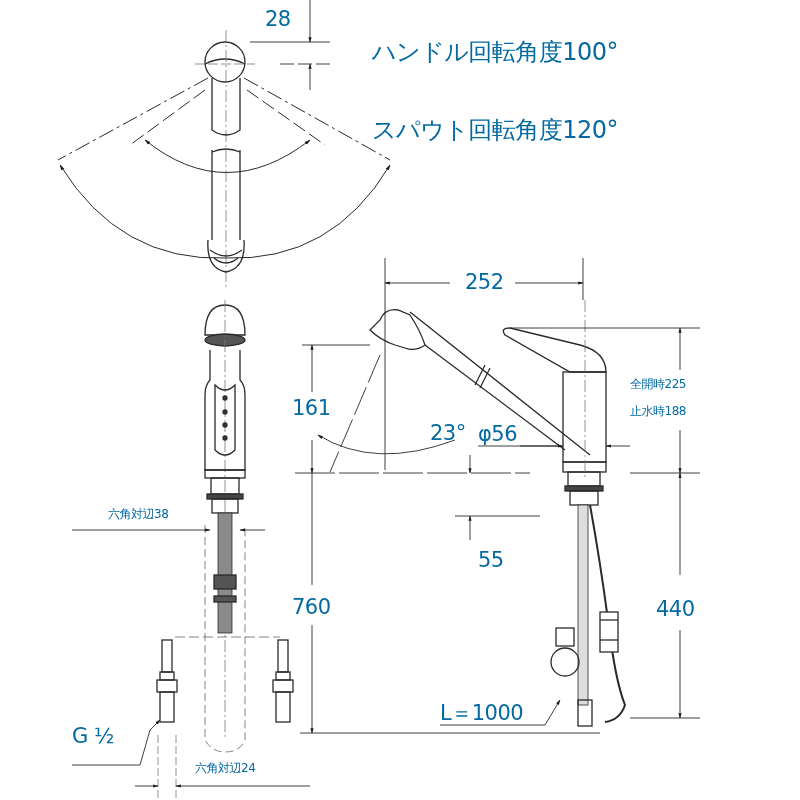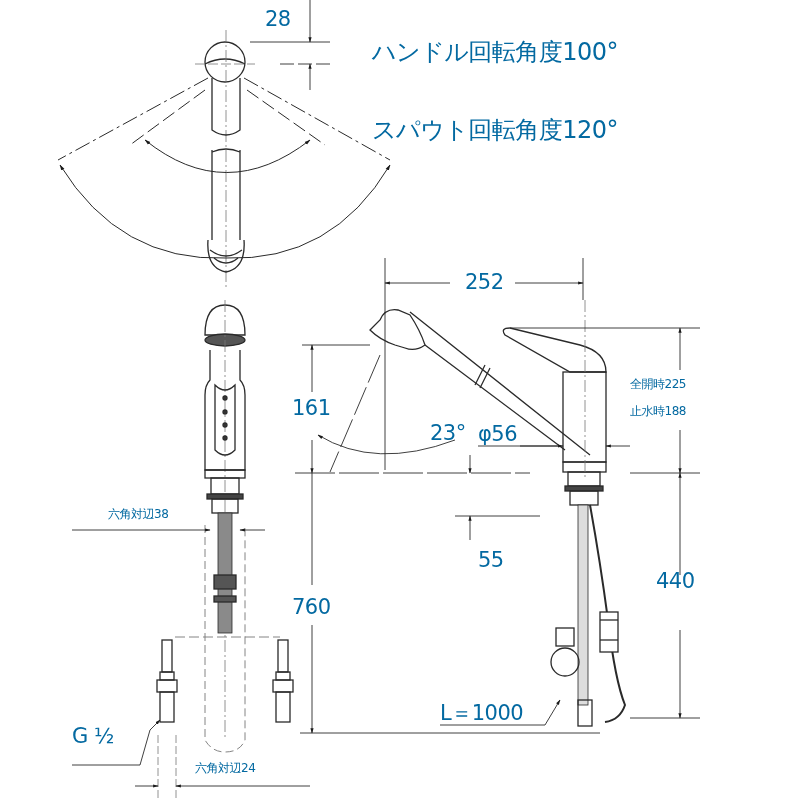--- a/index.html
+++ b/index.html
@@ -168,19 +168,19 @@
 <div class="lbl note" style="left:372px;top:40px;">ハンドル回転角度100°</div>
 <div class="lbl note" style="left:372px;top:70px;margin-top:48px;">スパウト回転角度120°</div>
 
 <div class="lbl dim" style="left:436px;top:272px;margin-left:29px;">252</div>
 <div class="lbl dim" style="left:292px;top:398px;">161</div>
 <div class="lbl dim" style="left:386px;top:423px;margin-left:44px;">23°</div>
 <div class="lbl dim" style="left:478px;top:424px;">φ56</div>
 <div class="lbl jp" style="left:630px;top:378px;">全開時225</div>
 <div class="lbl jp" style="left:630px;top:405px;">止水時188</div>
 <div class="lbl dim" style="left:478px;top:550px;">55</div>
-<div class="lbl dim" style="left:656px;top:571px;text-align:center;">440</div>
+<div class="lbl dim" style="left:656px;top:599px;text-align:center;">440</div>
 <div class="lbl dim" style="left:440px;top:703px;">L＝1000</div>
 
 <div class="lbl jp" style="left:72px;top:508px;margin-left:36px;">六角対辺38</div>
 <div class="lbl dim" style="left:292px;top:597px;">760</div>
 <div class="lbl dim" style="left:72px;top:726px;">G ½</div>
 <div class="lbl jp" style="left:195px;top:762px;">六角対辺24</div>
 
 </body></html>

